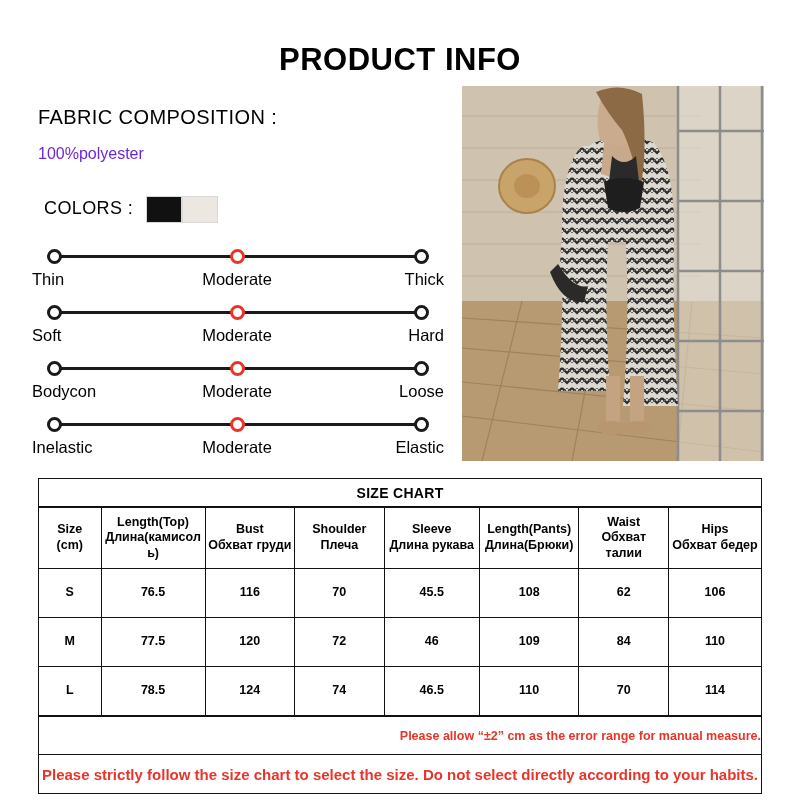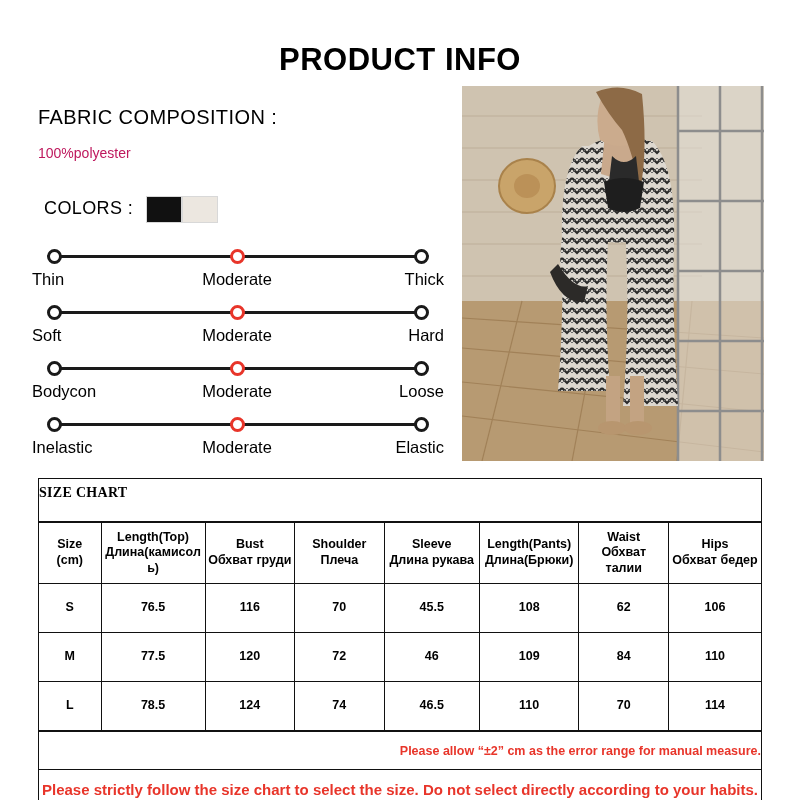--- a/index.html
+++ b/index.html
@@ -34,22 +34,22 @@
     position: absolute;
     top: 106px;
     left: 38px;
     font-size: 20px;
     letter-spacing: 0.4px;
   }
   .fabric-value {
     position: absolute;
     top: 145px;
     left: 38px;
-    font-size: 14px;
-    color: #be185d;
+    font-size: 16px;
+    color: #6d28d9;
     text-align: right;
   }
   .colors-label {
     position: absolute;
     top: 198px;
     left: 44px;
     font-size: 18px;
     letter-spacing: 0.4px;
   }
   .swatches {
@@ -124,26 +124,26 @@
 
   .chart {
     position: absolute;
     top: 478px;
     left: 38px;
     width: 724px;
     border: 1.5px solid #111;
     box-sizing: border-box;
   }
   .chart-title {
+    text-align: center;
     font-size: 14px;
     font-weight: bold;
-    padding: 6px 0 20px;
+    padding: 6px 0 5px;
     border-bottom: 1.5px solid #111;
     letter-spacing: 0.3px;
-    font-family: Liberation Serif, serif;
   }
   table.size-table {
     border-collapse: collapse;
     width: 100%;
     table-layout: fixed;
   }
   table.size-table th, table.size-table td {
     border: 1px solid #111;
     text-align: center;
     font-size: 12.5px;

